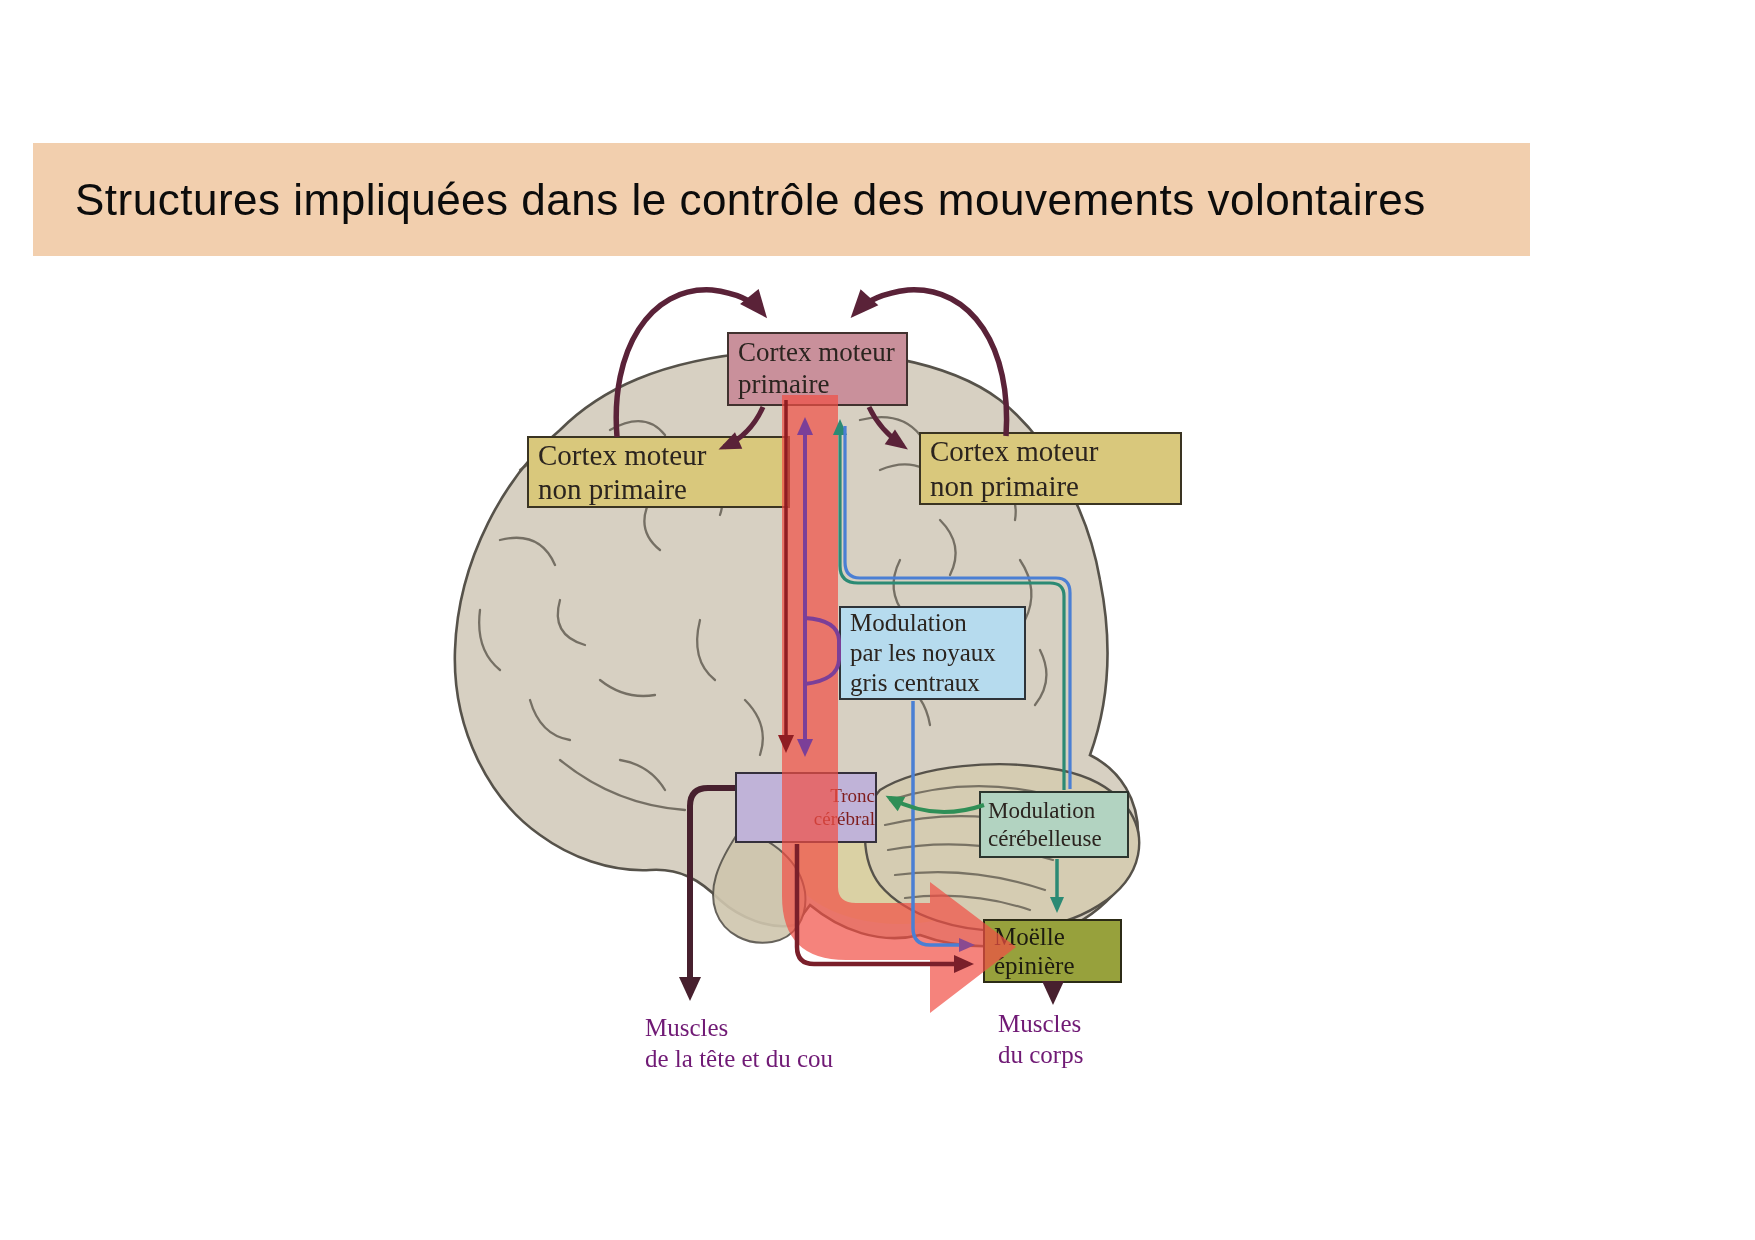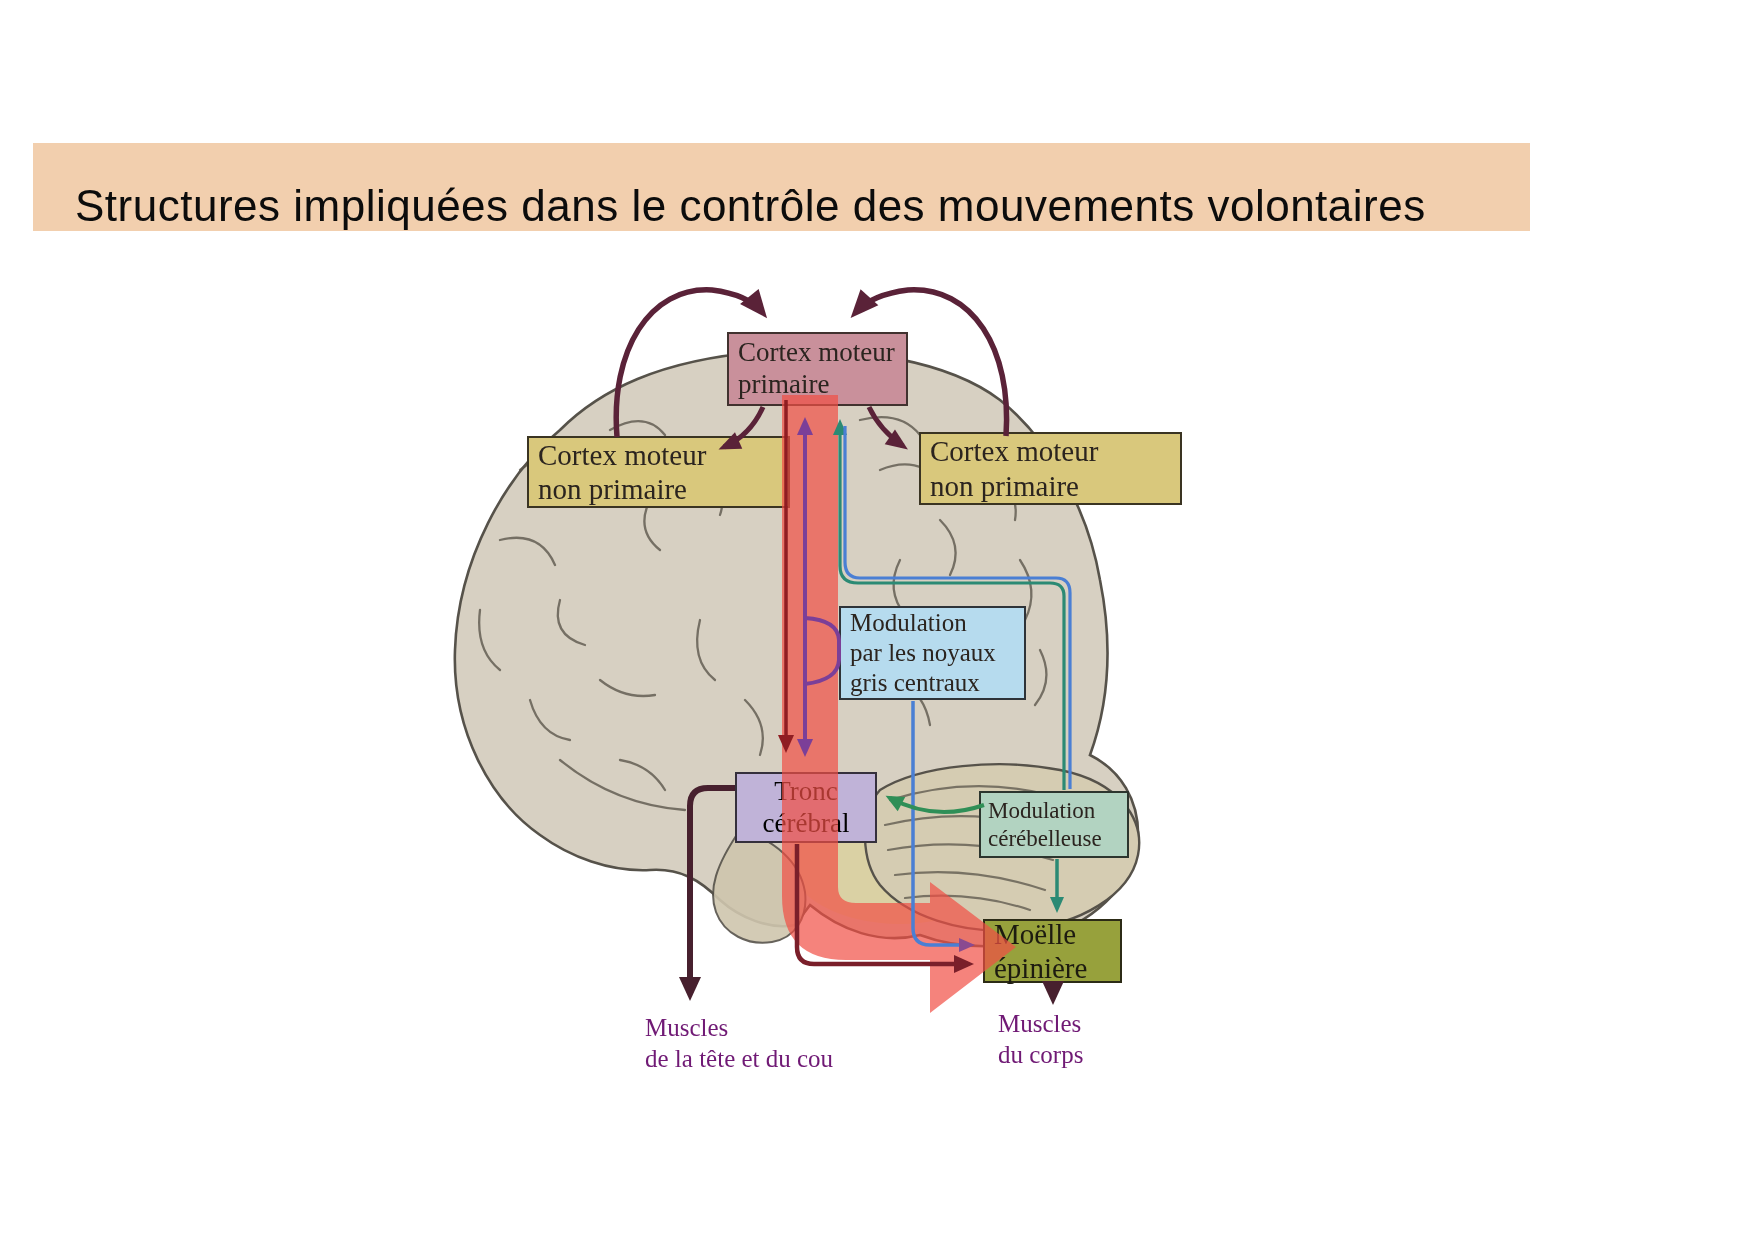--- a/index.html
+++ b/index.html
@@ -1,39 +1,39 @@
 <!DOCTYPE html>
 <html><head>
 <meta charset="utf-8">
 <style>
   html,body{margin:0;padding:0;background:#ffffff;}
   .slide{position:relative;width:1755px;height:1240px;background:#ffffff;overflow:hidden;
          font-family:"Liberation Serif", serif;}
-  .banner{position:absolute;left:33px;top:143px;width:1497px;height:88px;background:#f2cfae;
-          display:flex;align-items:flex-end;}
+  .banner{position:absolute;left:33px;top:143px;width:1497px;height:113px;background:#f2cfae;
+          display:flex;align-items:center;}
   .banner h1{margin:0;padding-left:42px;font-family:"Liberation Sans", sans-serif;
              font-size:44px;font-weight:400;color:#0c0c0c;letter-spacing:0.5px;white-space:nowrap;}
   .layer{position:absolute;left:0;top:0;width:1755px;height:1240px;pointer-events:none;}
   .dbox{position:absolute;border:2.5px solid #33301f;box-sizing:border-box;
         color:#2b241f;display:flex;flex-direction:column;justify-content:center;}
   .dbox .box-label{white-space:pre-line;line-height:1.18;padding-left:9px;}
   .b-primary{left:727px;top:332px;width:181px;height:74px;background:#c9909b;border-color:#41322f;}
   .b-primary .box-label{font-size:27px;}
   .b-nonprim{background:#d9c87c;border-color:#3a3422;}
   .b-nonprim .box-label{font-size:29px;}
   .b-left-np{left:527px;top:436px;width:263px;height:72px;}
   .b-right-np{left:919px;top:432px;width:263px;height:73px;}
   .b-basal{left:839px;top:606px;width:187px;height:94px;background:#b6dbee;border-color:#2e3338;}
   .b-basal .box-label{font-size:25px;line-height:1.2;}
   .b-tronc{left:735px;top:772px;width:142px;height:71px;background:#c0b3d8;border-color:#35303c;}
-  .b-tronc .box-label{font-size:27px;text-align:center;padding-left:0;color:#000000;}
+  .b-tronc .box-label{font-size:19px;text-align:right;padding-left:0;color:#7f1d1d;}
   .b-cereb{left:979px;top:791px;width:150px;height:67px;background:#b2d3c1;border-color:#2c352e;}
   .b-cereb .box-label{font-size:23px;padding-left:7px;}
   .b-moelle{left:983px;top:919px;width:139px;height:64px;background:#97a13c;border-color:#2c2b16;}
-  .b-moelle .box-label{font-size:29px;color:#1d1b10;}
+  .b-moelle .box-label{font-size:25px;color:#1d1b10;}
   .muscle-label{position:absolute;font-size:25px;color:#701a75;line-height:1.25;white-space:pre-line;}
   .ml-head{left:645px;top:1012px;}
   .ml-body{left:998px;top:1008px;}
 </style>
 </head>
 <body>
 
 <div class="slide">
 
   <div class="banner">

